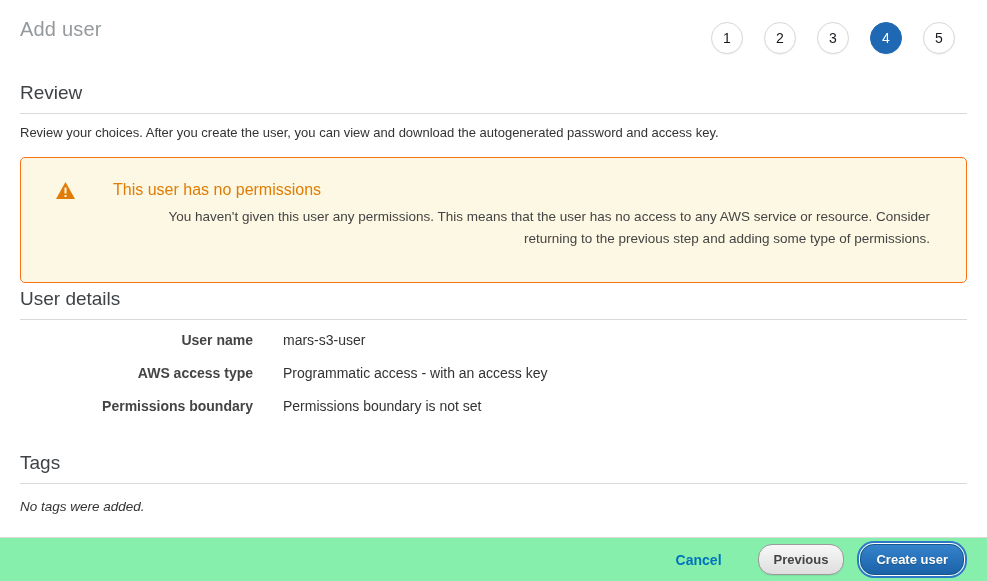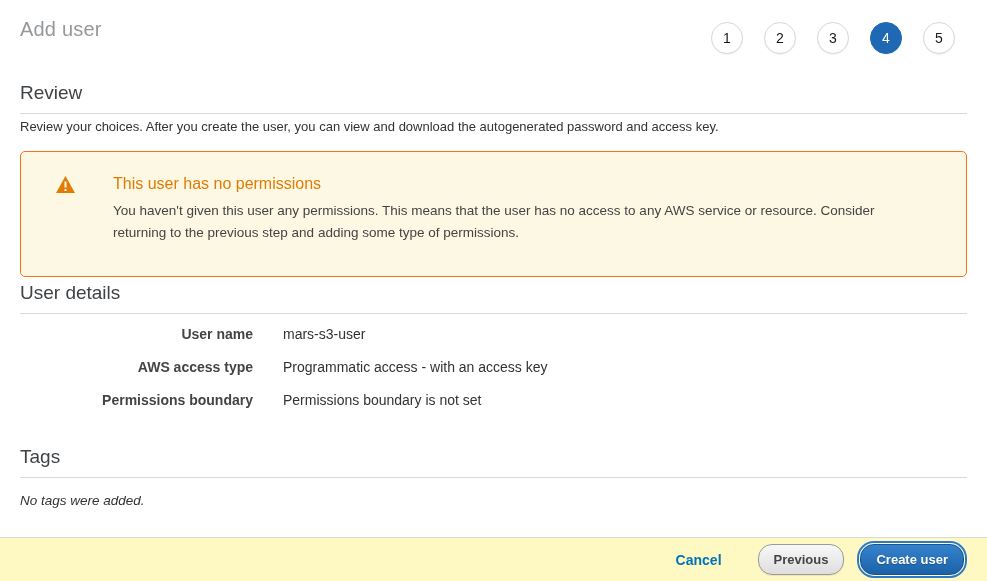--- a/index.html
+++ b/index.html
@@ -14,45 +14,45 @@
   .steps { display: flex; gap: 21px; padding-top: 6px; padding-right: 12px; }
   .step-circle { width: 32px; height: 32px; border-radius: 50%; border: 1px solid #d5d9d9;
     background: #ffffff; color: #16191f; font-size: 14px; display: flex; align-items: center;
     justify-content: center; box-shadow: 0 1px 1px rgba(0,0,0,0.05); }
   .step-circle.active { background: #1f69b4; border-color: #1f69b4; color: #ffffff; }
 
   
   .section-heading { font-size: 19px; font-weight: 400; color: #3f4346;
     padding-bottom: 9px; border-bottom: 1px solid #d9d9d9; }
   .review-section { margin-top: 28px; }
-  .review-desc { font-size: 13px; color: #333; margin-top: 5px; }
+  .review-desc { font-size: 13px; color: #333; margin-top: 11px; }
 
   
   .warning-box { margin-top: 17px; background: #fcf8e3; border: 1px solid #f97316;
     border-radius: 5px; height: 126px; padding: 23px 36px 0 35px; display: flex; }
   .warning-icon-wrap { width: 57px; flex-shrink: 0; padding-top: 1px; }
   .warning-text { flex: 1; }
   .warning-title { font-size: 16px; color: #e07c05; margin-bottom: 7px; }
-  .warning-body { font-size: 13.5px; line-height: 22px; color: #444; max-width: 862px; }
+  .warning-body { font-size: 13.5px; line-height: 22px; color: #444; max-width: 862px; text-align: right; }
 
   
   .details-section { margin-top: 5px; }
   .details-rows { margin-top: 12px; }
   .detail-row { display: flex; margin-bottom: 17px; font-size: 14px; }
   .detail-label { width: 233px; text-align: right; font-weight: 700; color: #444; flex-shrink: 0; }
   .detail-value { margin-left: 30px; color: #333; }
 
   
   .tags-section { margin-top: 38px; }
   .tags-empty { font-size: 13.5px; font-style: italic; color: #333; margin-top: 15px; }
 
   
   .footer { position: absolute; left: 0; right: 0; bottom: 0; height: 44px;
     border-top: 1px solid #d9d9d9; display: flex; align-items: center;
-    justify-content: flex-end; padding-right: 20px; background: #fef9c3; }
+    justify-content: flex-end; padding-right: 20px; background: #86efac; }
   .cancel-link { color: #0073bb; font-size: 14px; font-weight: 700; text-decoration: none;
     margin-right: 36px; cursor: pointer; }
   .btn { font-family: inherit; font-size: 13px; font-weight: 700; border-radius: 14px;
     padding: 7px 15px; cursor: pointer; }
   .btn-secondary { color: #444; background: linear-gradient(#f8f8f8, #dedede);
     border: 1px solid #9a9a9a; margin-right: 16px; box-shadow: 0 1px 1px rgba(0,0,0,0.08); }
   .btn-primary { color: #ffffff; background: linear-gradient(#3583cd, #1b62a8);
     border: 1px solid #16558f; text-shadow: 0 1px 1px rgba(0,0,0,0.25);
     box-shadow: 0 0 0 1px #ffffff, 0 0 0 3px #2e79c7; margin-right: 3px; }
 </style>

